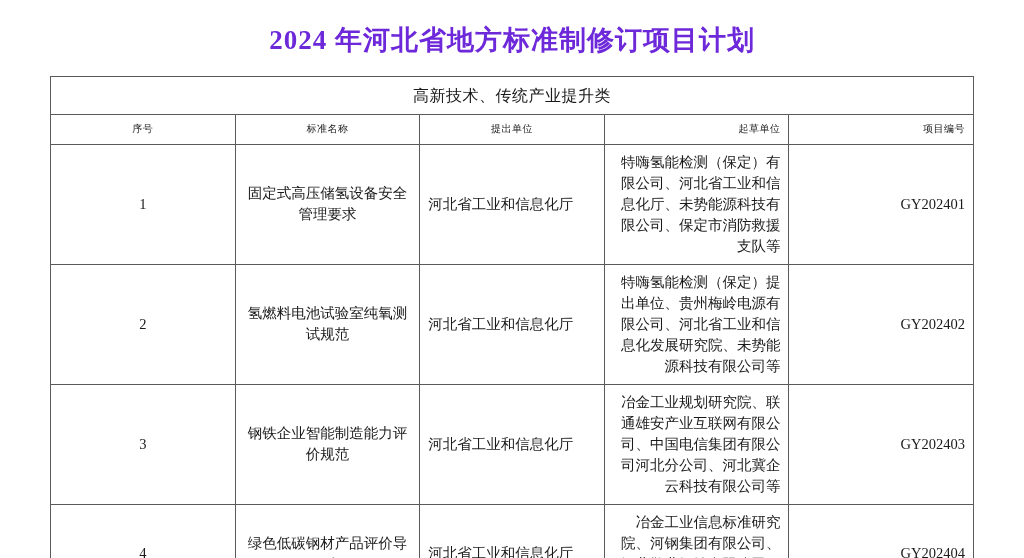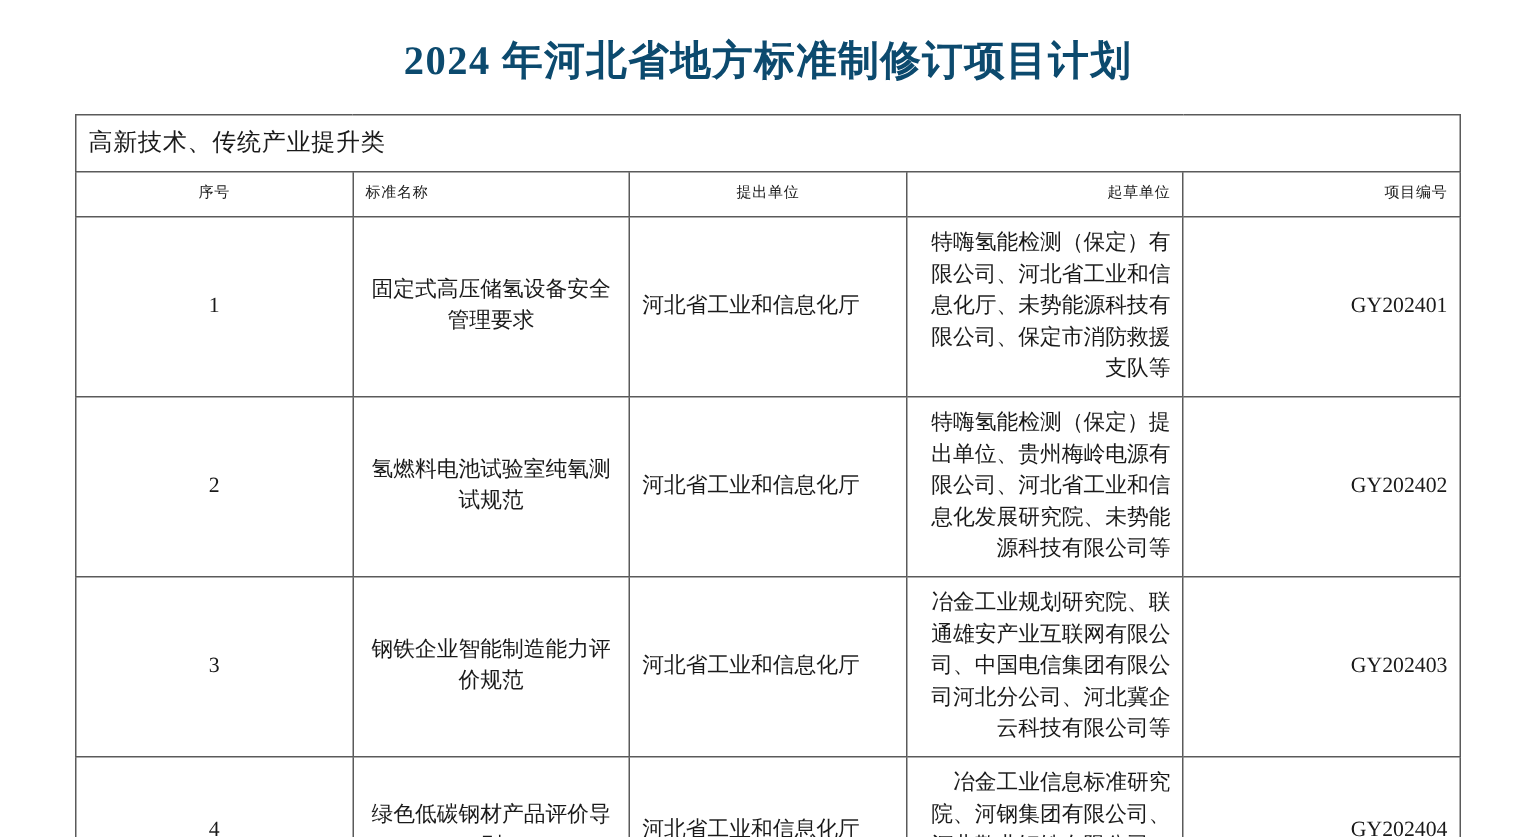--- a/index.html
+++ b/index.html
@@ -19,21 +19,21 @@
     width: 1024px;
     height: 558px;
     box-sizing: border-box;
   }
   .doc-title {
     text-align: center;
     font-family: "Liberation Serif", "DejaVu Serif", serif;
     font-weight: bold;
     font-size: 27px;
     letter-spacing: 1px;
-    color: #0c4a6e;
+    color: #6d28d9;
     padding-top: 22px;
     padding-bottom: 18px;
   }
   .table-wrap {
     position: relative;
     margin: 0 50px;
   }
   table.plan {
     border-collapse: collapse;
     width: 924px;
@@ -42,20 +42,21 @@
     color: #1a1a1a;
   }
   table.plan td, table.plan th {
     border: 1px solid #5a5a5a;
     padding: 7px 8px;
     vertical-align: middle;
     line-height: 1.45;
     font-weight: normal;
   }
   .section-head {
+    text-align: center;
     font-size: 16px;
     padding: 11px 8px;
     letter-spacing: 0.5px;
   }
   .col-head {
     text-align: center;
     font-size: 10px;
     padding: 9px 8px;
     letter-spacing: 0.5px;
   }
@@ -90,21 +91,21 @@
   <div class="doc-title">2024 年河北省地方标准制修订项目计划</div>
 
   <div class="table-wrap">
     <table class="plan">
       <tbody>
         <tr>
           <td class="section-head" colspan="5">高新技术、传统产业提升类</td>
         </tr>
         <tr>
           <td class="col-head c-no">序号</td>
-          <td class="col-head c-name" style="text-align:left;">标准名称</td>
+          <td class="col-head c-name" style="text-align:center;">标准名称</td>
           <td class="col-head c-propose">提出单位</td>
           <td class="col-head c-draft" style="text-align:right;">起草单位</td>
           <td class="col-head c-code">项目编号</td>
         </tr>
 
         <tr class="row-tall">
           <td class="c-no">1</td>
           <td class="c-name">固定式高压储氢设备安全管理要求</td>
           <td class="c-propose">河北省工业和信息化厅</td>
           <td class="c-draft">特嗨氢能检测（保定）有限公司、河北省工业和信息化厅、未势能源科技有限公司、保定市消防救援支队等</td>

